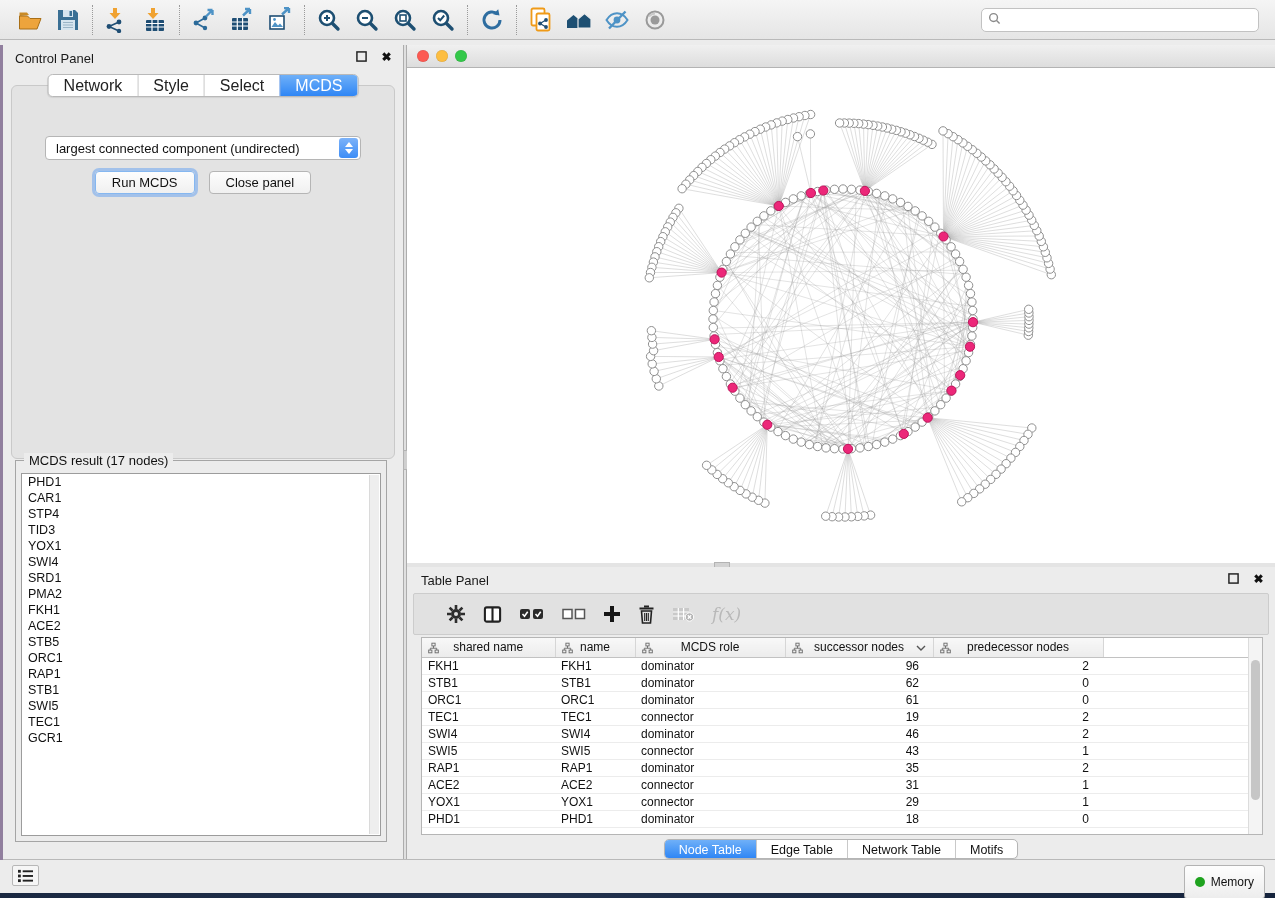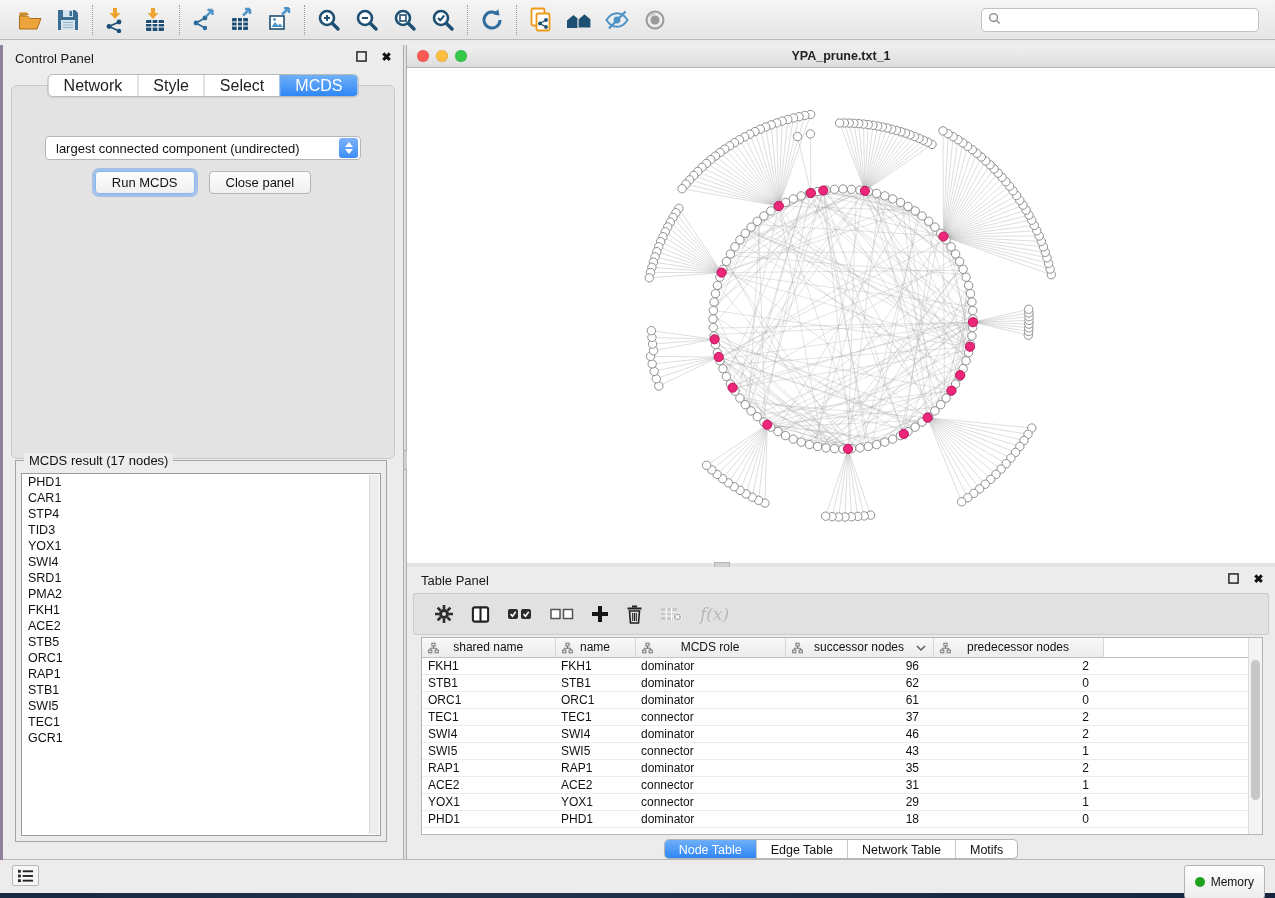--- a/index.html
+++ b/index.html
@@ -68,21 +68,21 @@
   .lights{position:absolute;left:10px;top:5px;display:flex;gap:7px;}
   .light{width:12px;height:12px;border-radius:50%;box-shadow:inset 0 0 1px rgba(0,0,0,.3);}
   .net-title{position:absolute;left:0;right:0;top:4px;text-align:center;font-size:12.5px;font-weight:bold;color:#222;}
   .net-canvas{position:absolute;left:407px;right:0;top:68px;height:495px;background:#fff;}
   .net-canvas svg{position:absolute;left:0;top:0;}
 
   
   .table-panel{position:absolute;left:407px;right:0;top:567px;bottom:33px;background:#ececec;}
   .tp-toolbar{position:absolute;left:6px;right:6px;top:26px;height:42px;box-sizing:border-box;
               background:#e1e1e1;border:1px solid #cccccc;border-radius:2px;
-              display:flex;align-items:center;gap:17px;padding-left:20px;}
+              display:flex;align-items:center;gap:17px;padding-left:32px;}
   .tpi{display:flex;align-items:center;justify-content:center;height:24px;}
   .fx{font-family:"DejaVu Serif",serif;font-style:italic;font-size:17px;color:#b8b8b8;}
   .tp-tablewrap{position:absolute;left:14px;right:12px;top:70px;bottom:25px;background:#fff;
                 border:1px solid #b5b5b5;box-sizing:border-box;overflow:hidden;}
   table{border-collapse:collapse;table-layout:fixed;width:829px;font-size:12px;color:#111;}
   thead th{height:19px;background:linear-gradient(#f8f8f8,#ececec);border-right:1px solid #d6d6d6;
            border-bottom:1px solid #c2c2c2;font-weight:normal;font-size:12px;position:relative;padding:0;}
   thead th .hl{display:block;text-align:center;line-height:19px;}
   thead th .tree{position:absolute;left:6px;top:4px;}
   thead th .chev{position:absolute;right:7px;top:7px;}
@@ -323,21 +323,20 @@
   <div class="v-split">
       <span class="grip"></span>
     </div>
 
   <div class="net-titlebar">
     <div class="lights">
       <span class="light" style="background:#fc5a52"></span>
       <span class="light" style="background:#fdbe41"></span>
       <span class="light" style="background:#34c84a"></span>
     </div>
-    <div class="net-title">YPA_prune.txt_1</div>
   </div>
   <div class="net-canvas">
     <svg id="net-svg" width="868" height="495" viewBox="0 0 868 495">
         <line x1="553.2" y1="307.2" x2="412.2" y2="378.8" stroke="#9b9b9b" stroke-width="0.65" opacity="0.42"></line>
         <line x1="371.8" y1="138.0" x2="364.9" y2="142.1" stroke="#9b9b9b" stroke-width="0.65" opacity="0.42"></line>
         <line x1="312.4" y1="291.2" x2="530.2" y2="161.4" stroke="#9b9b9b" stroke-width="0.65" opacity="0.42"></line>
         <line x1="441.0" y1="380.9" x2="353.2" y2="351.2" stroke="#9b9b9b" stroke-width="0.65" opacity="0.42"></line>
         <line x1="536.5" y1="168.5" x2="564.4" y2="271.3" stroke="#9b9b9b" stroke-width="0.65" opacity="0.42"></line>
         <line x1="441.0" y1="380.9" x2="306.2" y2="258.6" stroke="#9b9b9b" stroke-width="0.65" opacity="0.42"></line>
         <line x1="416.3" y1="122.5" x2="306.2" y2="258.3" stroke="#9b9b9b" stroke-width="0.65" opacity="0.42"></line>
@@ -1119,21 +1118,21 @@
               <td>ORC1</td>
               <td>dominator</td>
               <td class="num">61</td>
               <td class="num">0</td>
               <td class="fill"></td>
             </tr>
             <tr>
               <td>TEC1</td>
               <td>TEC1</td>
               <td>connector</td>
-              <td class="num">37</td>
+              <td class="num">19</td>
               <td class="num">2</td>
               <td class="fill"></td>
             </tr>
             <tr>
               <td>SWI4</td>
               <td>SWI4</td>
               <td>dominator</td>
               <td class="num">46</td>
               <td class="num">2</td>
               <td class="fill"></td>

